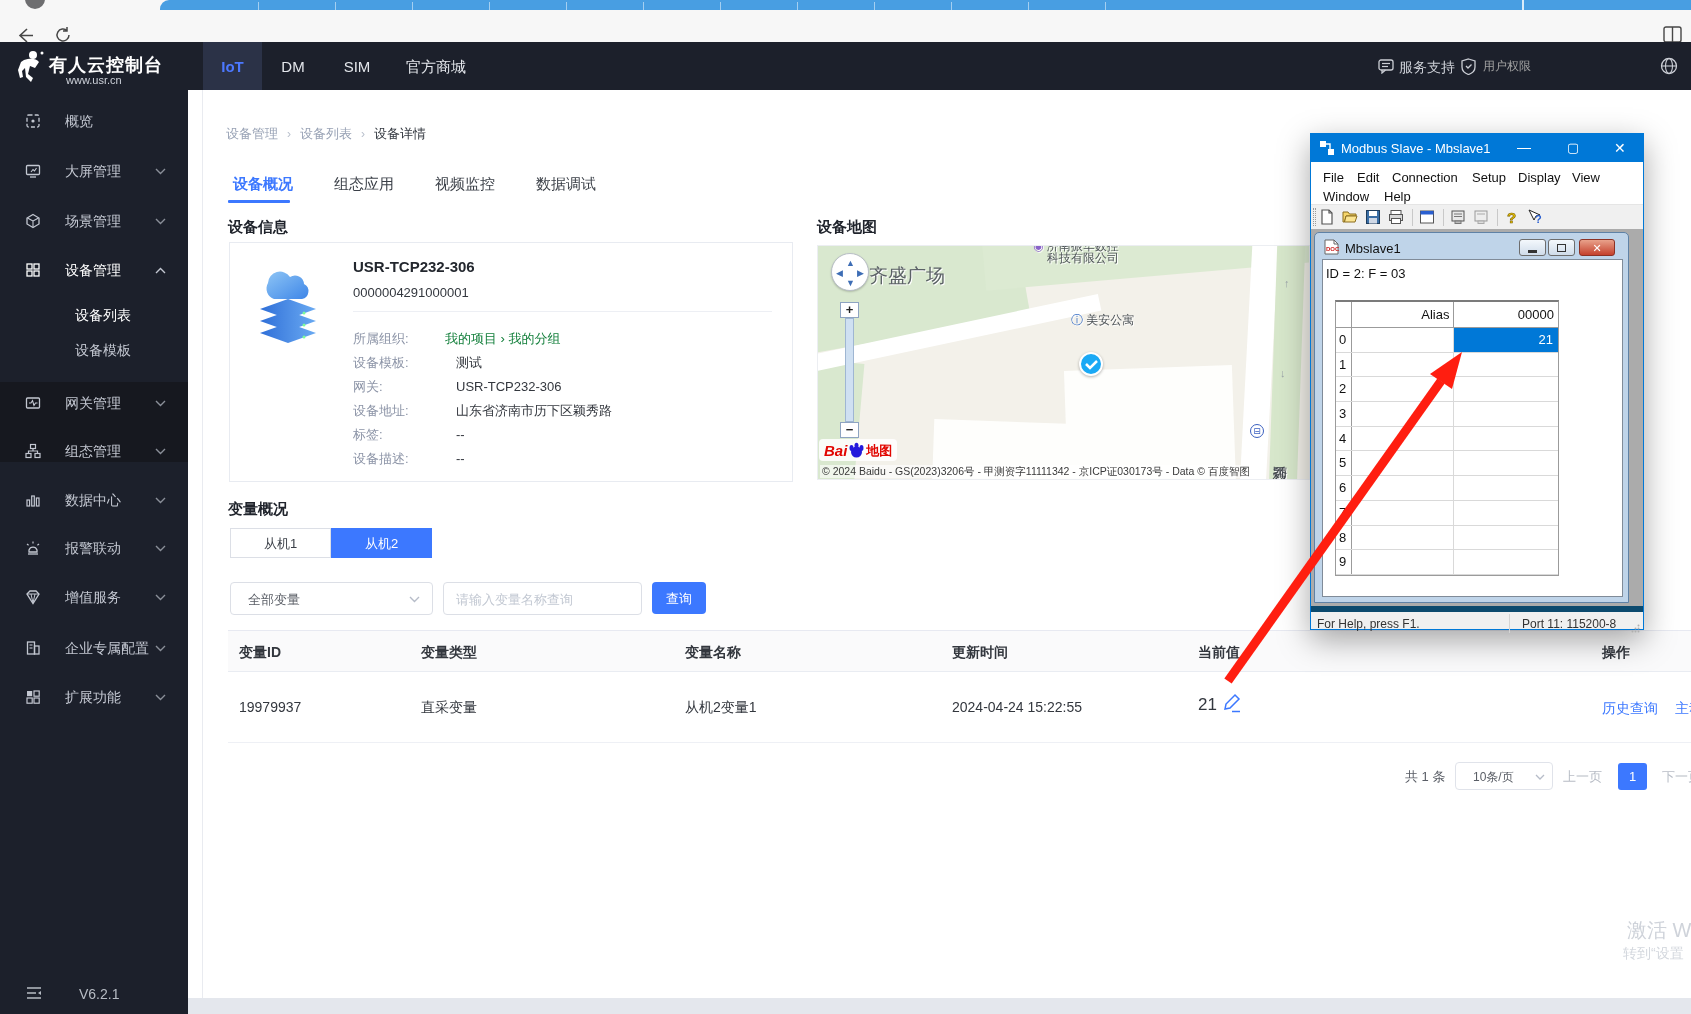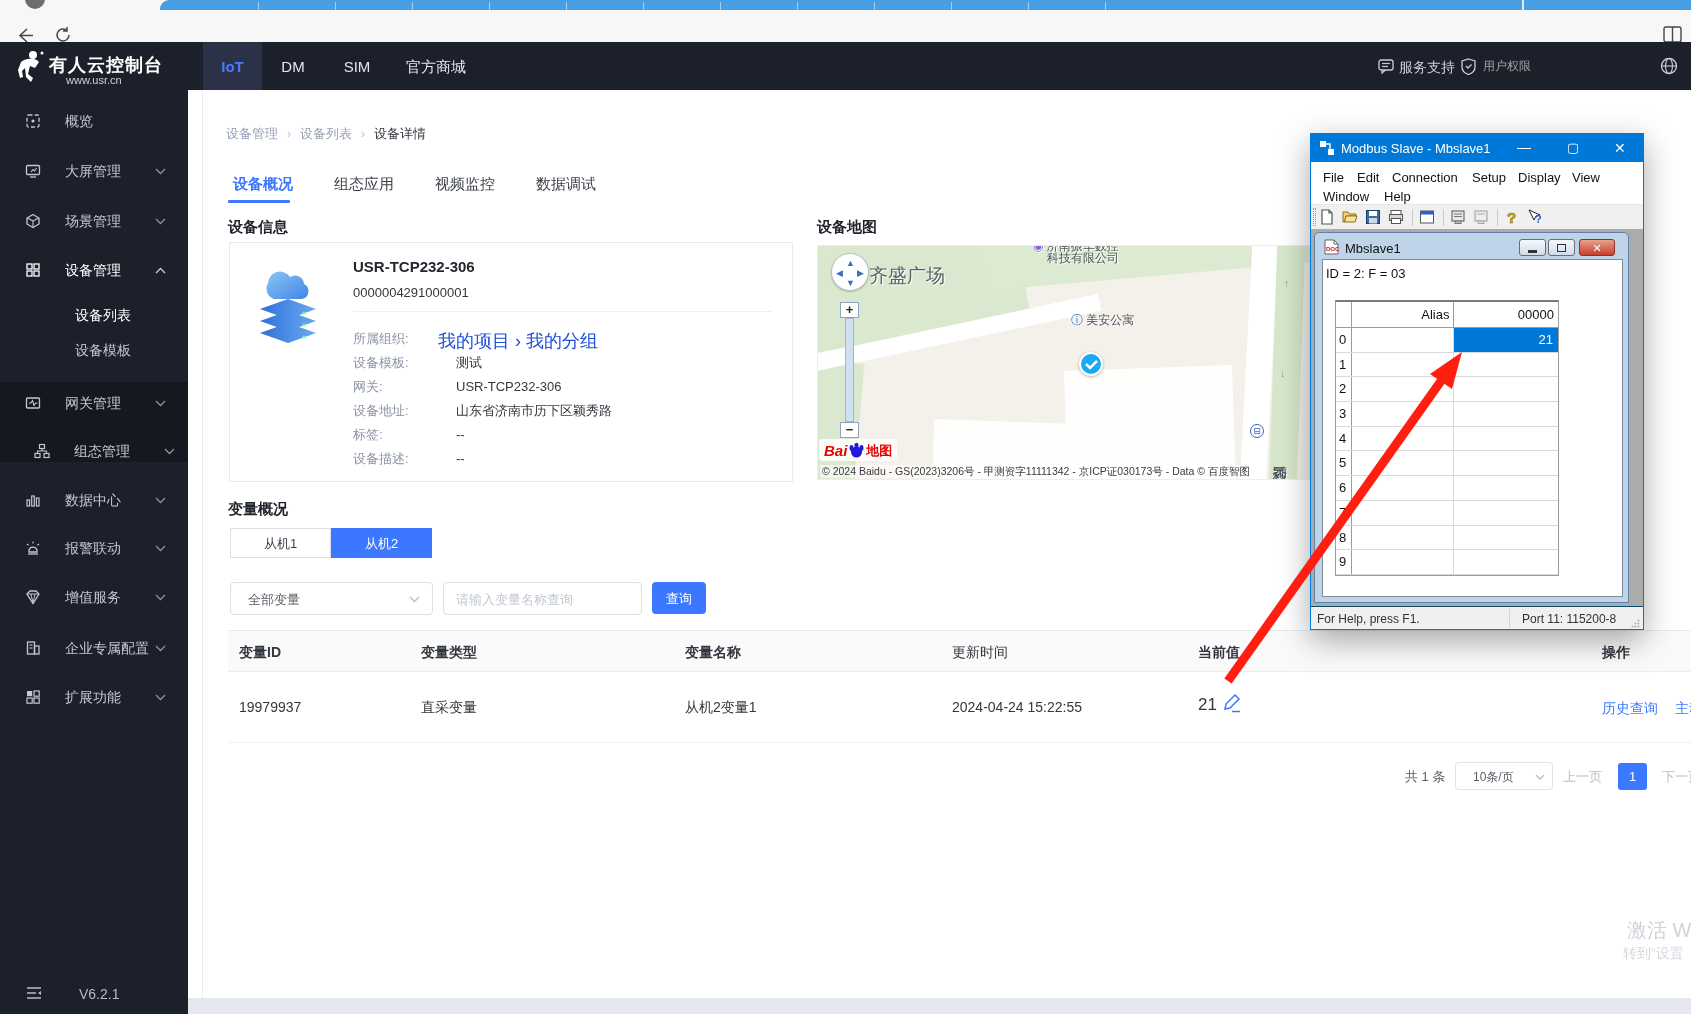--- a/index.html
+++ b/index.html
@@ -140,21 +140,21 @@
       <div style="position: absolute; left: 0px; top: 293px; width: 188px; height: 40px;">
         <svg width="16" height="16" viewBox="0 0 16 16" style="position: absolute; left: 25px; top: 12px;">
           <rect x="1.5" y="3" width="13" height="10" rx="1" fill="none" stroke="#c3c7d1" stroke-width="1.3"></rect>
           <path d="M4 8 h2 l1.5 -2.5 1.5 5 1.5 -2.5 h2" stroke="#c3c7d1" fill="none" stroke-width="1.1"></path>
         </svg>
         <span style="position: absolute; left: 65px; top: 13px; font-size: 14px; line-height: 1; color: rgb(195, 199, 209);">网关管理</span>
         <svg width="11" height="7" viewBox="0 0 11 7" style="position: absolute; left: 155px; top: 17px;">
           <path d="M1 1 L5.5 5.5 L10 1" stroke="#8a8f99" stroke-width="1.4" fill="none"></path>
         </svg>
       </div>
-      <div style="position: absolute; left: 0px; top: 341px; width: 208px; height: 40px; margin-left: 9px;">
+      <div style="position: absolute; left: 0px; top: 341px; width: 208px; height: 40px;">
         <svg width="16" height="16" viewBox="0 0 16 16" style="position: absolute; left: 25px; top: 12px;">
           <rect x="5.5" y="1.5" width="5" height="4" fill="none" stroke="#c3c7d1" stroke-width="1.2"></rect>
           <rect x="1" y="10.5" width="5" height="4" fill="none" stroke="#c3c7d1" stroke-width="1.2"></rect>
           <rect x="10" y="10.5" width="5" height="4" fill="none" stroke="#c3c7d1" stroke-width="1.2"></rect>
           <path d="M8 5.5 V8 M3.5 10.5 V8 H12.5 V10.5" stroke="#c3c7d1" fill="none" stroke-width="1.2"></path>
         </svg>
         <span style="position: absolute; left: 65px; top: 13px; font-size: 14px; line-height: 1; color: rgb(195, 199, 209);">组态管理</span>
         <svg width="11" height="7" viewBox="0 0 11 7" style="position: absolute; left: 155px; top: 17px;">
           <path d="M1 1 L5.5 5.5 L10 1" stroke="#8a8f99" stroke-width="1.4" fill="none"></path>
         </svg>
@@ -266,21 +266,21 @@
         <circle cx="50" cy="64" r="1.5" fill="#7CFC9a"></circle>
         <circle cx="50" cy="76" r="1.5" fill="#7CFC9a"></circle>
     </g>
   </svg>
   <div class="abs t" style="left:123px;top:16px;font-size:15px;font-weight:bold;color:#23272e">USR-TCP232-306</div>
   <div class="abs t" style="left:123px;top:43px;font-size:13px;color:#33373e">0000004291000001</div>
   <div class="abs" style="left:123px;top:68px;width:419px;height:1px;background:#edeff4"></div>
   <div class="abs" id="device-fields" style="left:123px;top:86px">
       <div style="position: absolute; left: 0px; top: 0px; width: 420px; height: 24px;">
         <span style="position: absolute; left: 0px; top: 3px; font-size: 13px; line-height: 1; color: rgb(139, 147, 166);">所属组织:</span>
-        <span style="position: absolute; left: 85px; top: 3px; font-size: 18px; line-height: 1; color: #1d4ed8;">我的项目  ›  我的分组</span>
+        <span style="position: absolute; left: 92px; top: 3px; font-size: 13px; line-height: 1; color: #15803d;">我的项目  ›  我的分组</span>
       </div>
       <div style="position: absolute; left: 0px; top: 24px; width: 420px; height: 24px;">
         <span style="position: absolute; left: 0px; top: 3px; font-size: 13px; line-height: 1; color: rgb(139, 147, 166);">设备模板:</span>
         <span style="position: absolute; left: 103px; top: 3px; font-size: 13px; line-height: 1; color: rgb(51, 55, 62);">测试</span>
       </div>
       <div style="position: absolute; left: 0px; top: 48px; width: 420px; height: 24px;">
         <span style="position: absolute; left: 0px; top: 3px; font-size: 13px; line-height: 1; color: rgb(139, 147, 166);">网关:</span>
         <span style="position: absolute; left: 103px; top: 3px; font-size: 13px; line-height: 1; color: rgb(51, 55, 62);">USR-TCP232-306</span>
       </div>
       <div style="position: absolute; left: 0px; top: 72px; width: 420px; height: 24px;">
@@ -361,21 +361,21 @@
 </div>
 <div class="abs" style="left:652px;top:582px;width:54px;height:32px;background:#3c78ff;border-radius:4px;display:flex;align-items:center;justify-content:center">
     <span class="t" style="font-size:13px;color:#fff">查询</span>
   </div>
 
 <div class="abs" style="left:228px;top:630px;width:1463px;height:42px;background:#fafafb;border-top:1px solid #e7e9f1;border-bottom:1px solid #e9ecf2"></div>
 <div id="table-texts">
     <span style="position: absolute; left: 239px; top: 645px; font-size: 14px; font-weight: bold; line-height: 1; color: rgb(51, 55, 62);">变量ID</span>
     <span style="position: absolute; left: 421px; top: 645px; font-size: 14px; font-weight: bold; line-height: 1; color: rgb(51, 55, 62);">变量类型</span>
     <span style="position: absolute; left: 685px; top: 645px; font-size: 14px; font-weight: bold; line-height: 1; color: rgb(51, 55, 62);">变量名称</span>
-    <span style="position: absolute; left: 952px; top: 645px; font-size: 14px; font-weight: normal; line-height: 1; color: rgb(51, 55, 62);">更新时间</span>
+    <span style="position: absolute; left: 952px; top: 645px; font-size: 14px; font-weight: bold; line-height: 1; color: rgb(51, 55, 62);">更新时间</span>
     <span style="position: absolute; left: 1198px; top: 645px; font-size: 14px; font-weight: bold; line-height: 1; color: rgb(51, 55, 62);">当前值</span>
     <span style="position: absolute; left: 1602px; top: 645px; font-size: 14px; font-weight: bold; line-height: 1; color: rgb(51, 55, 62);">操作</span>
     <span style="position: absolute; left: 239px; top: 700px; font-size: 14px; line-height: 1; color: rgb(51, 55, 62);">19979937</span>
     <span style="position: absolute; left: 421px; top: 700px; font-size: 14px; line-height: 1; color: rgb(51, 55, 62);">直采变量</span>
     <span style="position: absolute; left: 685px; top: 700px; font-size: 14px; line-height: 1; color: rgb(51, 55, 62);">从机2变量1</span>
     <span style="position: absolute; left: 952px; top: 700px; font-size: 14px; line-height: 1; color: rgb(51, 55, 62);">2024-04-24 15:22:55</span>
     <span style="position: absolute; left: 1198px; top: 696px; font-size: 17px; line-height: 1; color: rgb(51, 55, 62);">21</span>
     <span style="position: absolute; left: 1602px; top: 701px; font-size: 14px; line-height: 1; color: rgb(60, 120, 255);">历史查询</span>
     <span style="position: absolute; left: 1675px; top: 701px; font-size: 14px; line-height: 1; color: rgb(60, 120, 255); white-space: nowrap;">主动采集</span>
   </div>
@@ -542,21 +542,21 @@
             </div>
             <div style="display: flex; height: 24.7px; border-bottom: 1px solid rgb(217, 217, 217); background: rgb(255, 255, 255);">
               <div style="width: 16px; border-right: 1px solid rgb(155, 155, 155); font-size: 13px; color: rgb(17, 17, 17); padding: 5px 0px 0px 3px; line-height: 1;">9</div>
               <div style="width: 103px; border-right: 1px solid rgb(217, 217, 217);"></div>
               <div style="width: 104px; font-size: 13px; text-align: right; padding: 5px 5px 0px 0px; line-height: 1; color: rgb(17, 17, 17);"></div>
             </div>
           </div>
       </div>
     </div>
   </div>
-  <div class="abs" style="left:0;top:472px;width:332px;height:23px;background:#f0f0f0;border-top:1px solid #0c4a6e">
+  <div class="abs" style="left:0;top:472px;width:332px;height:23px;background:#f0f0f0;border-top:6px solid #0c4a6e">
     <span class="abs t" style="left:6px;top:6px;font-size:12px;color:#333">For Help, press F1.</span>
     <div class="abs" style="left:198px;top:2px;width:1px;height:19px;background:#d4d4d4"></div>
     <span class="abs t" style="left:211px;top:6px;font-size:12px;color:#333">Port 11: 115200-8</span>
     <svg class="abs" style="left:320px;top:12px" width="9" height="9" viewBox="0 0 9 9">
         <circle cx="7.5" cy="1.5" r="1" fill="#b0b0b0"></circle>
         <circle cx="7.5" cy="4.5" r="1" fill="#b0b0b0"></circle>
         <circle cx="7.5" cy="7.5" r="1" fill="#b0b0b0"></circle>
         <circle cx="4.5" cy="4.5" r="1" fill="#b0b0b0"></circle>
         <circle cx="4.5" cy="7.5" r="1" fill="#b0b0b0"></circle>
         <circle cx="1.5" cy="7.5" r="1" fill="#b0b0b0"></circle>

